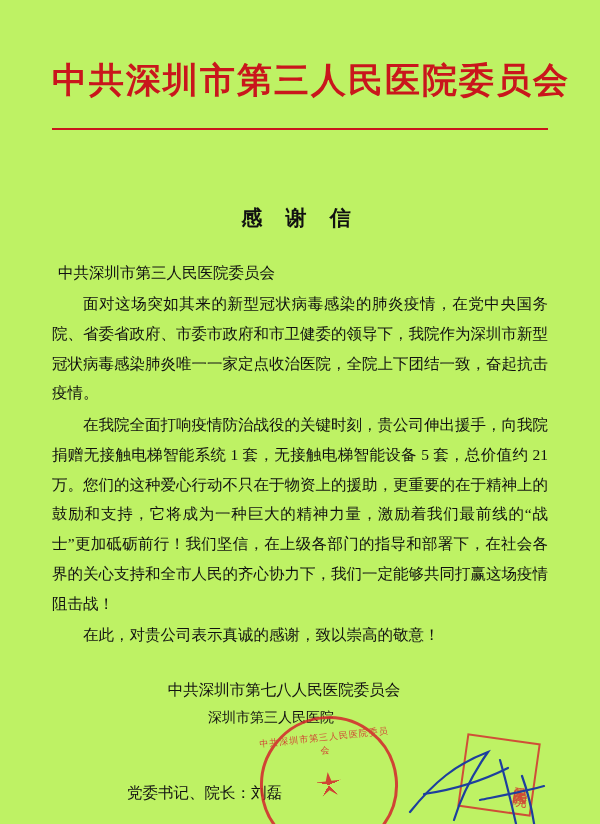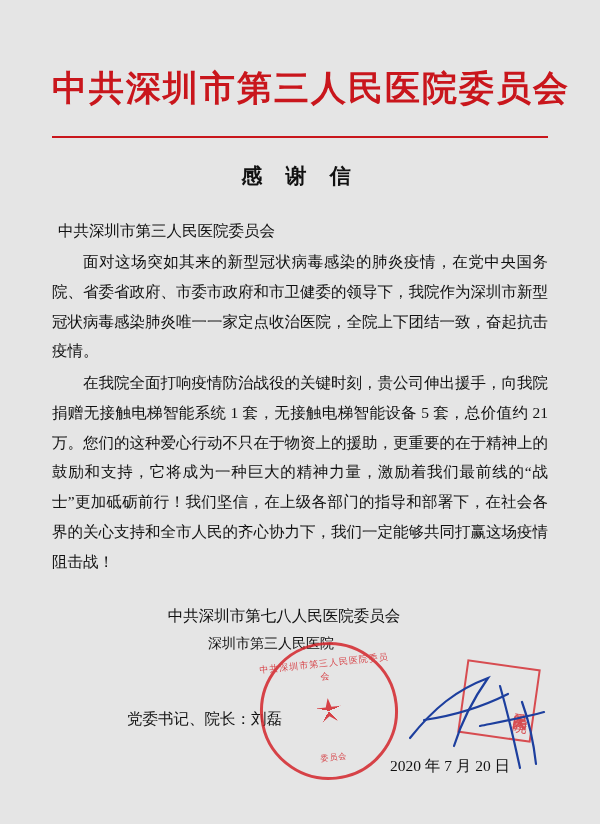--- a/index.html
+++ b/index.html
@@ -12,23 +12,23 @@
     height: 824px;
     font-family: "Liberation Serif", serif;
     color: #1a1a1a;
     overflow: hidden;
   }
 
   .page {
     position: relative;
     width: 600px;
     height: 824px;
-    background: #e5e5e5;
+    background: #bef264;
     box-sizing: border-box;
-    padding: 8px 52px;
+    padding: 0 52px;
   }
 
   
   .letterhead {
     padding-top: 58px;
     text-align: center;
   }
   .letterhead-title {
     font-family: "DejaVu Serif", "Liberation Serif", serif;
     font-weight: bold;
@@ -45,21 +45,21 @@
     width: 100%;
   }
 
   
   .doc-title {
     text-align: center;
     font-family: "DejaVu Serif", "Liberation Serif", serif;
     font-weight: bold;
     font-size: 21px;
     letter-spacing: 8px;
-    margin-top: 24px;
+    margin-top: 74px;
     margin-bottom: 26px;
     color: #111;
   }
 
   .addressee {
     font-size: 15.5px;
     line-height: 1.9;
     margin-left: 6px;
     margin-bottom: 2px;
     color: #111;
@@ -196,20 +196,21 @@
     <div class="letterhead-title">中共深圳市第三人民医院委员会</div>
     <div class="letterhead-rule"></div>
   </div>
 
   <div class="doc-title">感 谢 信</div>
 
   <div class="addressee">中共深圳市第三人民医院委员会</div>
 
   <p class="para">面对这场突如其来的新型冠状病毒感染的肺炎疫情，在党中央国务院、省委省政府、市委市政府和市卫健委的领导下，我院作为深圳市新型冠状病毒感染肺炎唯一一家定点收治医院，全院上下团结一致，奋起抗击疫情。</p>
   <p class="para">在我院全面打响疫情防治战役的关键时刻，贵公司伸出援手，向我院捐赠无接触电梯智能系统 1 套，无接触电梯智能设备 5 套，总价值约 21 万。您们的这种爱心行动不只在于物资上的援助，更重要的在于精神上的鼓励和支持，它将成为一种巨大的精神力量，激励着我们最前线的“战士”更加砥砺前行！我们坚信，在上级各部门的指导和部署下，在社会各界的关心支持和全市人民的齐心协力下，我们一定能够共同打赢这场疫情阻击战！</p>
+  <p class="para">在此，对贵公司表示真诚的感谢，致以崇高的敬意！</p>
 
   <div class="sign-block">
 
     <div class="sign-lines">
       <div class="sign-org">中共深圳市第七八人民医院委员会</div>
       <div class="sign-org-2">深圳市第三人民医院</div>
     </div>
 
     <div class="seal">
       <div class="seal-text-top">中共深圳市第三人民医院委员会</div>

